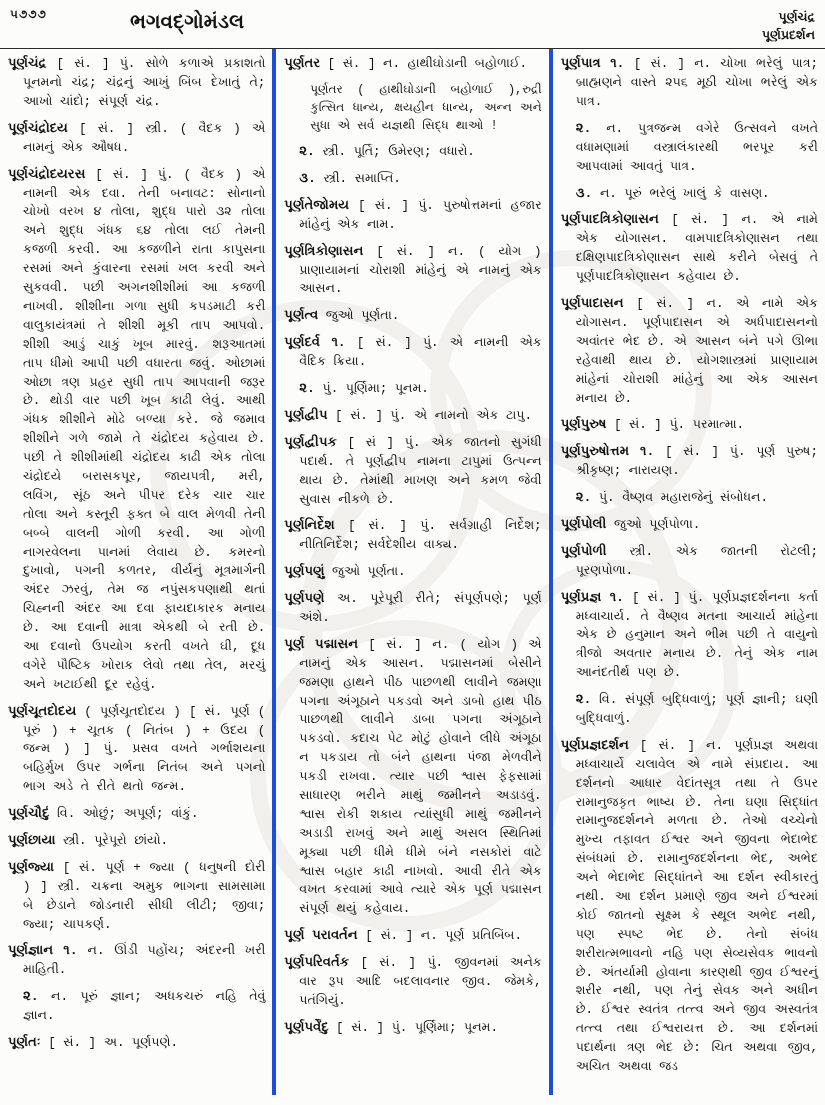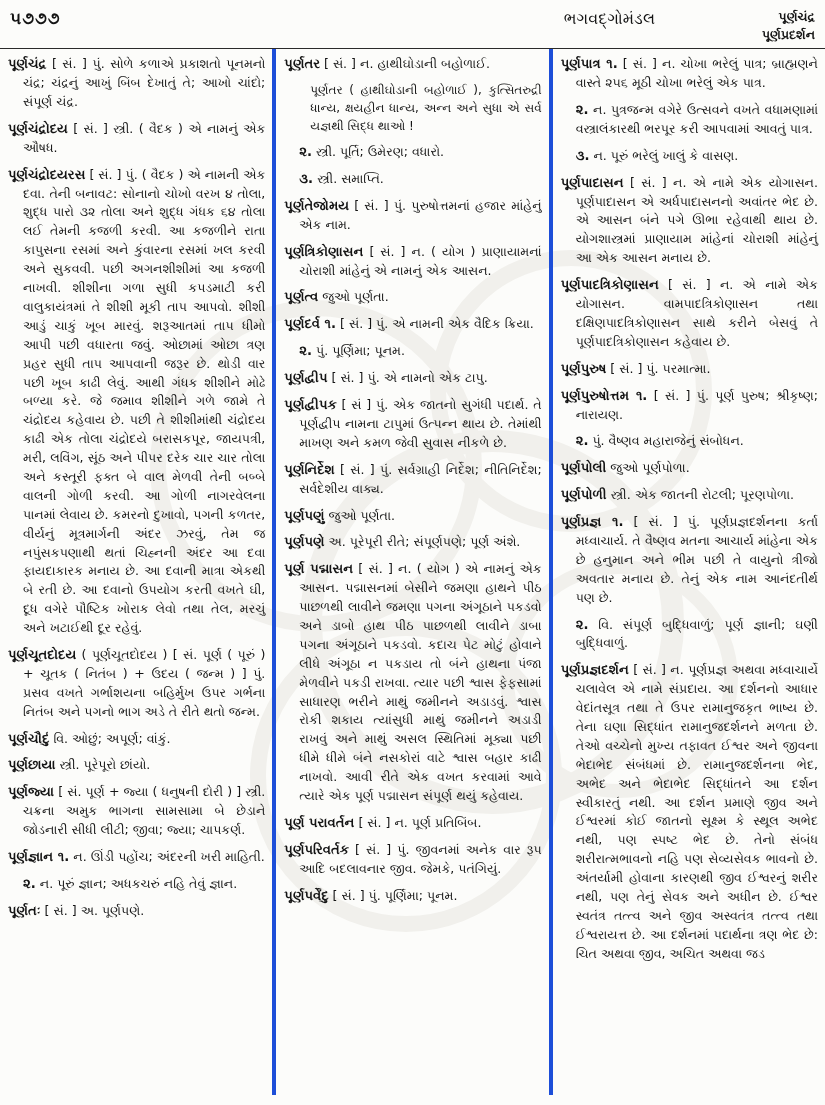--- a/index.html
+++ b/index.html
@@ -22,35 +22,36 @@
   .wm2 { width: 340px; height: 340px; left: 300px; top: 430px; border-width: 22px; }
   .wm3 { width: 250px; height: 250px; left: 430px; top: 250px; }
   .wm4 { width: 280px; height: 280px; left: 250px; top: 620px; }
   .wm5 { width: 210px; height: 210px; left: 500px; top: 560px; border-width: 14px; }
 
   .header {
     position: relative; z-index: 2;
     display: flex; align-items: flex-start;
     padding: 8px 10px 0 10px;
   }
-  .page-number { flex: 0 0 120px; font-weight: bold; font-size: 17px; letter-spacing: 1px; }
-  .book-title { flex: 1; text-align: right; font-weight: normal; font-size: 16px; padding-top: 1px; }
+  .page-number { flex: 0 0 120px; font-weight: bold; font-size: 12px; letter-spacing: 1px; font-family: Liberation Mono, monospace; }
+  .book-title { flex: 1; text-align: left; font-weight: bold; font-size: 20px; padding-top: 1px; }
   .guide-words { flex: 0 0 160px; text-align: right; font-weight: bold; font-size: 12.5px; line-height: 1.45; }
 
   .rule {
     position: relative; z-index: 2;
     border-top: 1.5px solid #2a2a2a;
     margin: 4px 0 0 0;
   }
 
   .columns {
     position: relative; z-index: 1;
     display: flex;
     height: 1046px;
     overflow: hidden;
+    font-family: Liberation Mono, monospace;
   }
   .col {
     flex: 1 1 0;
     padding: 5px 7px 0 8px;
     overflow: hidden;
     box-sizing: border-box;
   }
   .col + .col { border-left: 4px solid #1d4ed8; }
 
   p { margin: 0 0 7px 0; font-size: 12.6px; line-height: 1.5; text-align: justify; }
@@ -111,22 +112,22 @@
         <p class="entry"><b>પૂર્ણપણે</b> <span>અ. પૂરેપૂરી રીતે; સંપૂર્ણપણે; પૂર્ણ અંશે.</span></p>
         <p class="entry"><b>પૂર્ણ પદ્માસન</b> <span>[ સં. ] ન. ( યોગ ) એ નામનું એક આસન. પદ્માસનમાં બેસીને જમણા હાથને પીઠ પાછળથી લાવીને જમણા પગના અંગૂઠાને પકડવો અને ડાબો હાથ પીઠ પાછળથી લાવીને ડાબા પગના અંગૂઠાને પકડવો. કદાચ પેટ મોટું હોવાને લીધે અંગૂઠા ન પકડાય તો બંને હાથના પંજા મેળવીને પકડી રાખવા. ત્યાર પછી શ્વાસ ફેફસામાં સાધારણ ભરીને માથું જમીનને અડાડવું. શ્વાસ રોકી શકાય ત્યાંસુધી માથું જમીનને અડાડી રાખવું અને માથું અસલ સ્થિતિમાં મૂક્યા પછી ધીમે ધીમે બંને નસકોરાં વાટે શ્વાસ બહાર કાઢી નાખવો. આવી રીતે એક વખત કરવામાં આવે ત્યારે એક પૂર્ણ પદ્માસન સંપૂર્ણ થયું કહેવાય.</span></p>
         <p class="entry"><b>પૂર્ણ પરાવર્તન</b> <span>[ સં. ] ન. પૂર્ણ પ્રતિબિંબ.</span></p>
         <p class="entry"><b>પૂર્ણપરિવર્તક</b> <span>[ સં. ] પું. જીવનમાં અનેક વાર રૂપ આદિ બદલાવનાર જીવ. જેમકે, પતંગિયું.</span></p>
         <p class="entry"><b>પૂર્ણપર્વેંદુ</b> <span>[ સં. ] પું. પૂર્ણિમા; પૂનમ.</span></p>
       </div>
     <div class="col" id="col-2">
         <p class="entry"><b>પૂર્ણપાત્ર ૧.</b> <span>[ સં. ] ન. ચોખા ભરેલું પાત્ર; બ્રાહ્મણને વાસ્તે ૨૫૬ મૂઠી ચોખા ભરેલું એક પાત્ર.</span></p>
         <p class="sense"><b>૨.</b> <span>ન. પુત્રજન્મ વગેરે ઉત્સવને વખતે વધામણામાં વસ્ત્રાલંકારથી ભરપૂર કરી આપવામાં આવતું પાત્ર.</span></p>
         <p class="sense"><b>૩.</b> <span>ન. પૂરું ભરેલું ખાલું કે વાસણ.</span></p>
+        <p class="entry"><b>પૂર્ણપાદત્રિકોણાસન</b> <span>[ સં. ] ન. એ નામે એક યોગાસન. વામપાદત્રિકોણાસન તથા દક્ષિણપાદત્રિકોણાસન સાથે કરીને બેસવું તે પૂર્ણપાદત્રિકોણાસન કહેવાય છે.</span></p>
         <p class="entry"><b>પૂર્ણપાદાસન</b> <span>[ સં. ] ન. એ નામે એક યોગાસન. પૂર્ણપાદાસન એ અર્ધપાદાસનનો અવાંતર ભેદ છે. એ આસન બંને પગે ઊભા રહેવાથી થાય છે. યોગશાસ્ત્રમાં પ્રાણાયામ માંહેનાં ચોરાશી માંહેનું આ એક આસન મનાય છે.</span></p>
-        <p class="entry"><b>પૂર્ણપાદત્રિકોણાસન</b> <span>[ સં. ] ન. એ નામે એક યોગાસન. વામપાદત્રિકોણાસન તથા દક્ષિણપાદત્રિકોણાસન સાથે કરીને બેસવું તે પૂર્ણપાદત્રિકોણાસન કહેવાય છે.</span></p>
         <p class="entry"><b>પૂર્ણપુરુષ</b> <span>[ સં. ] પું. પરમાત્મા.</span></p>
         <p class="entry"><b>પૂર્ણપુરુષોત્તમ ૧.</b> <span>[ સં. ] પું. પૂર્ણ પુરુષ; શ્રીકૃષ્ણ; નારાયણ.</span></p>
         <p class="sense"><b>૨.</b> <span>પું. વૈષ્ણવ મહારાજેનું સંબોધન.</span></p>
         <p class="entry"><b>પૂર્ણપોલી</b> <span>જુઓ પૂર્ણપોળા.</span></p>
         <p class="entry"><b>પૂર્ણપોળી</b> <span>સ્ત્રી. એક જાતની રોટલી; પૂરણપોળા.</span></p>
         <p class="entry"><b>પૂર્ણપ્રજ્ઞ ૧.</b> <span>[ સં. ] પું. પૂર્ણપ્રજ્ઞદર્શનના કર્તા મધ્વાચાર્ય. તે વૈષ્ણવ મતના આચાર્ય માંહેના એક છે હનુમાન અને ભીમ પછી તે વાયુનો ત્રીજો અવતાર મનાય છે. તેનું એક નામ આનંદતીર્થ પણ છે.</span></p>
         <p class="sense"><b>૨.</b> <span>વિ. સંપૂર્ણ બુદ્ધિવાળું; પૂર્ણ જ્ઞાની; ઘણી બુદ્ધિવાળું.</span></p>
         <p class="entry"><b>પૂર્ણપ્રજ્ઞદર્શન</b> <span>[ સં. ] ન. પૂર્ણપ્રજ્ઞ અથવા મધ્વાચાર્યે ચલાવેલ એ નામે સંપ્રદાય. આ દર્શનનો આધાર વેદાંતસૂત્ર તથા તે ઉપર રામાનુજકૃત ભાષ્ય છે. તેના ઘણા સિદ્ધાંત રામાનુજદર્શનને મળતા છે. તેઓ વચ્ચેનો મુખ્ય તફાવત ઈશ્વર અને જીવના ભેદાભેદ સંબંધમાં છે. રામાનુજદર્શનના ભેદ, અભેદ અને ભેદાભેદ સિદ્ધાંતને આ દર્શન સ્વીકારતું નથી. આ દર્શન પ્રમાણે જીવ અને ઈશ્વરમાં કોઈ જાતનો સૂક્ષ્મ કે સ્થૂલ અભેદ નથી, પણ સ્પષ્ટ ભેદ છે. તેનો સંબંધ શરીરાત્મભાવનો નહિ પણ સેવ્યસેવક ભાવનો છે. અંતર્યામી હોવાના કારણથી જીવ ઈશ્વરનું શરીર નથી, પણ તેનું સેવક અને અધીન છે. ઈશ્વર સ્વતંત્ર તત્ત્વ અને જીવ અસ્વતંત્ર તત્ત્વ તથા ઈશ્વરાયત્ત છે. આ દર્શનમાં પદાર્થના ત્રણ ભેદ છે: ચિત અથવા જીવ, અચિત અથવા જડ</span></p>
       </div>
   </div>

